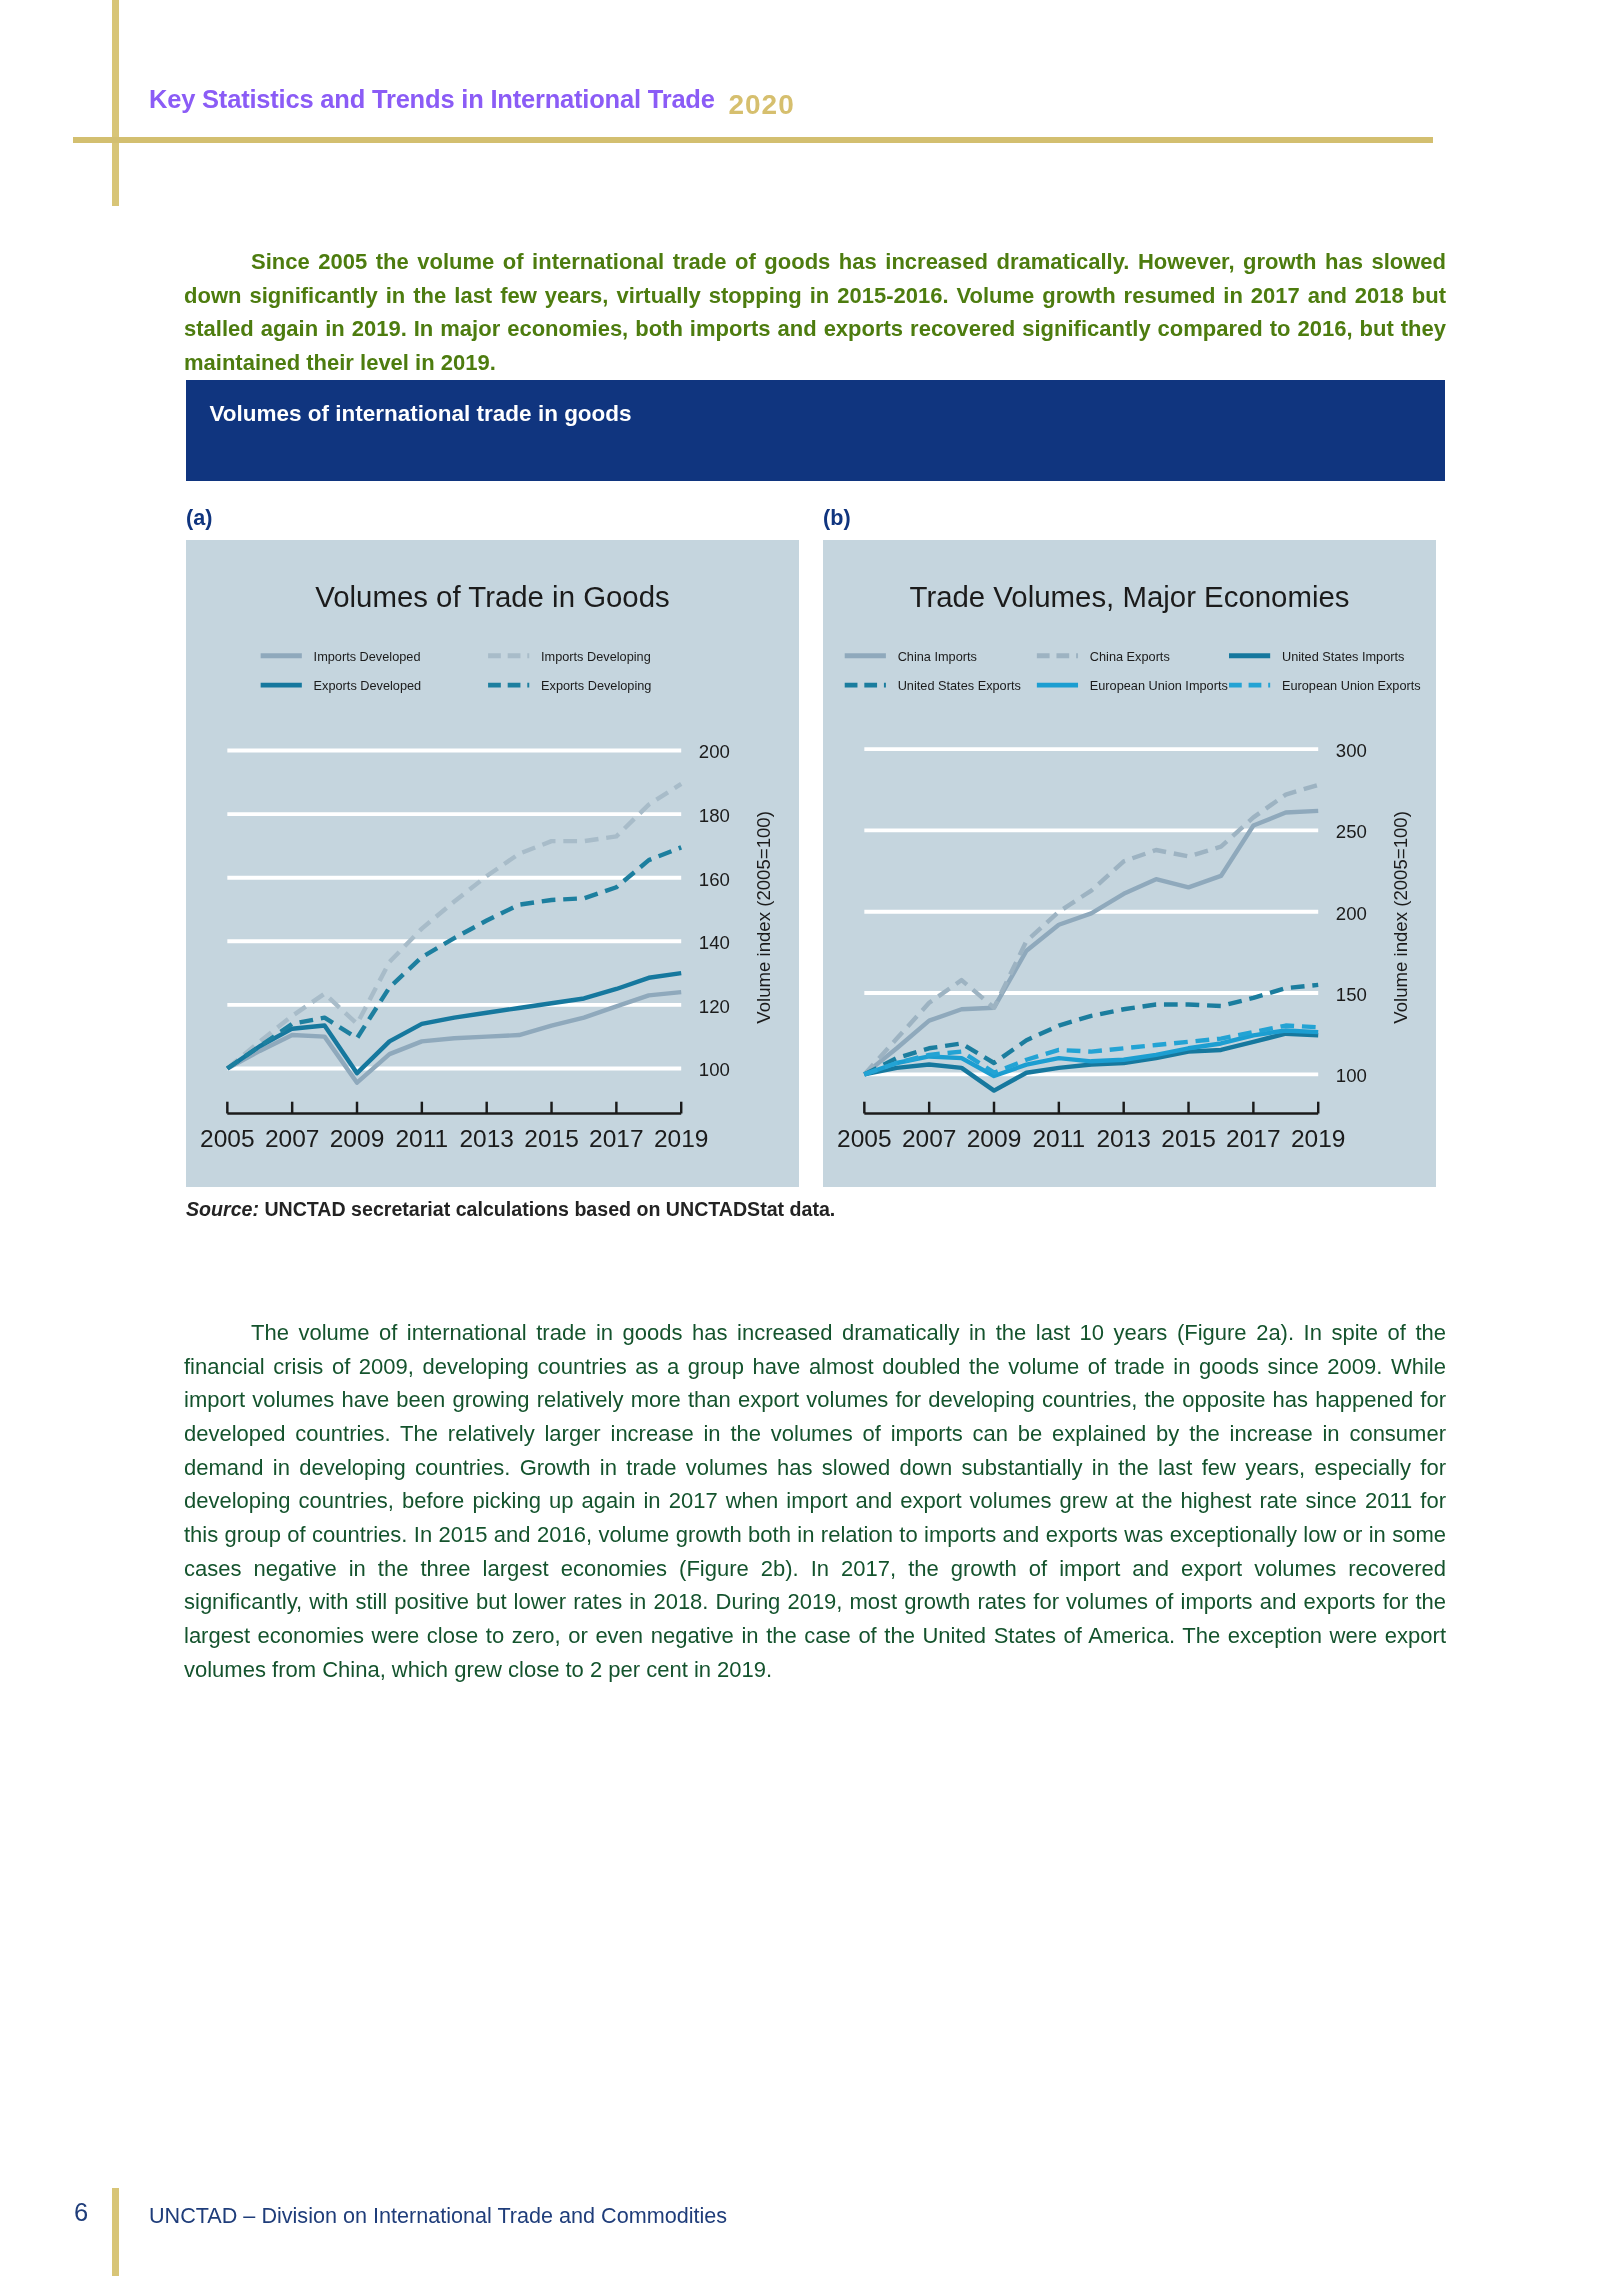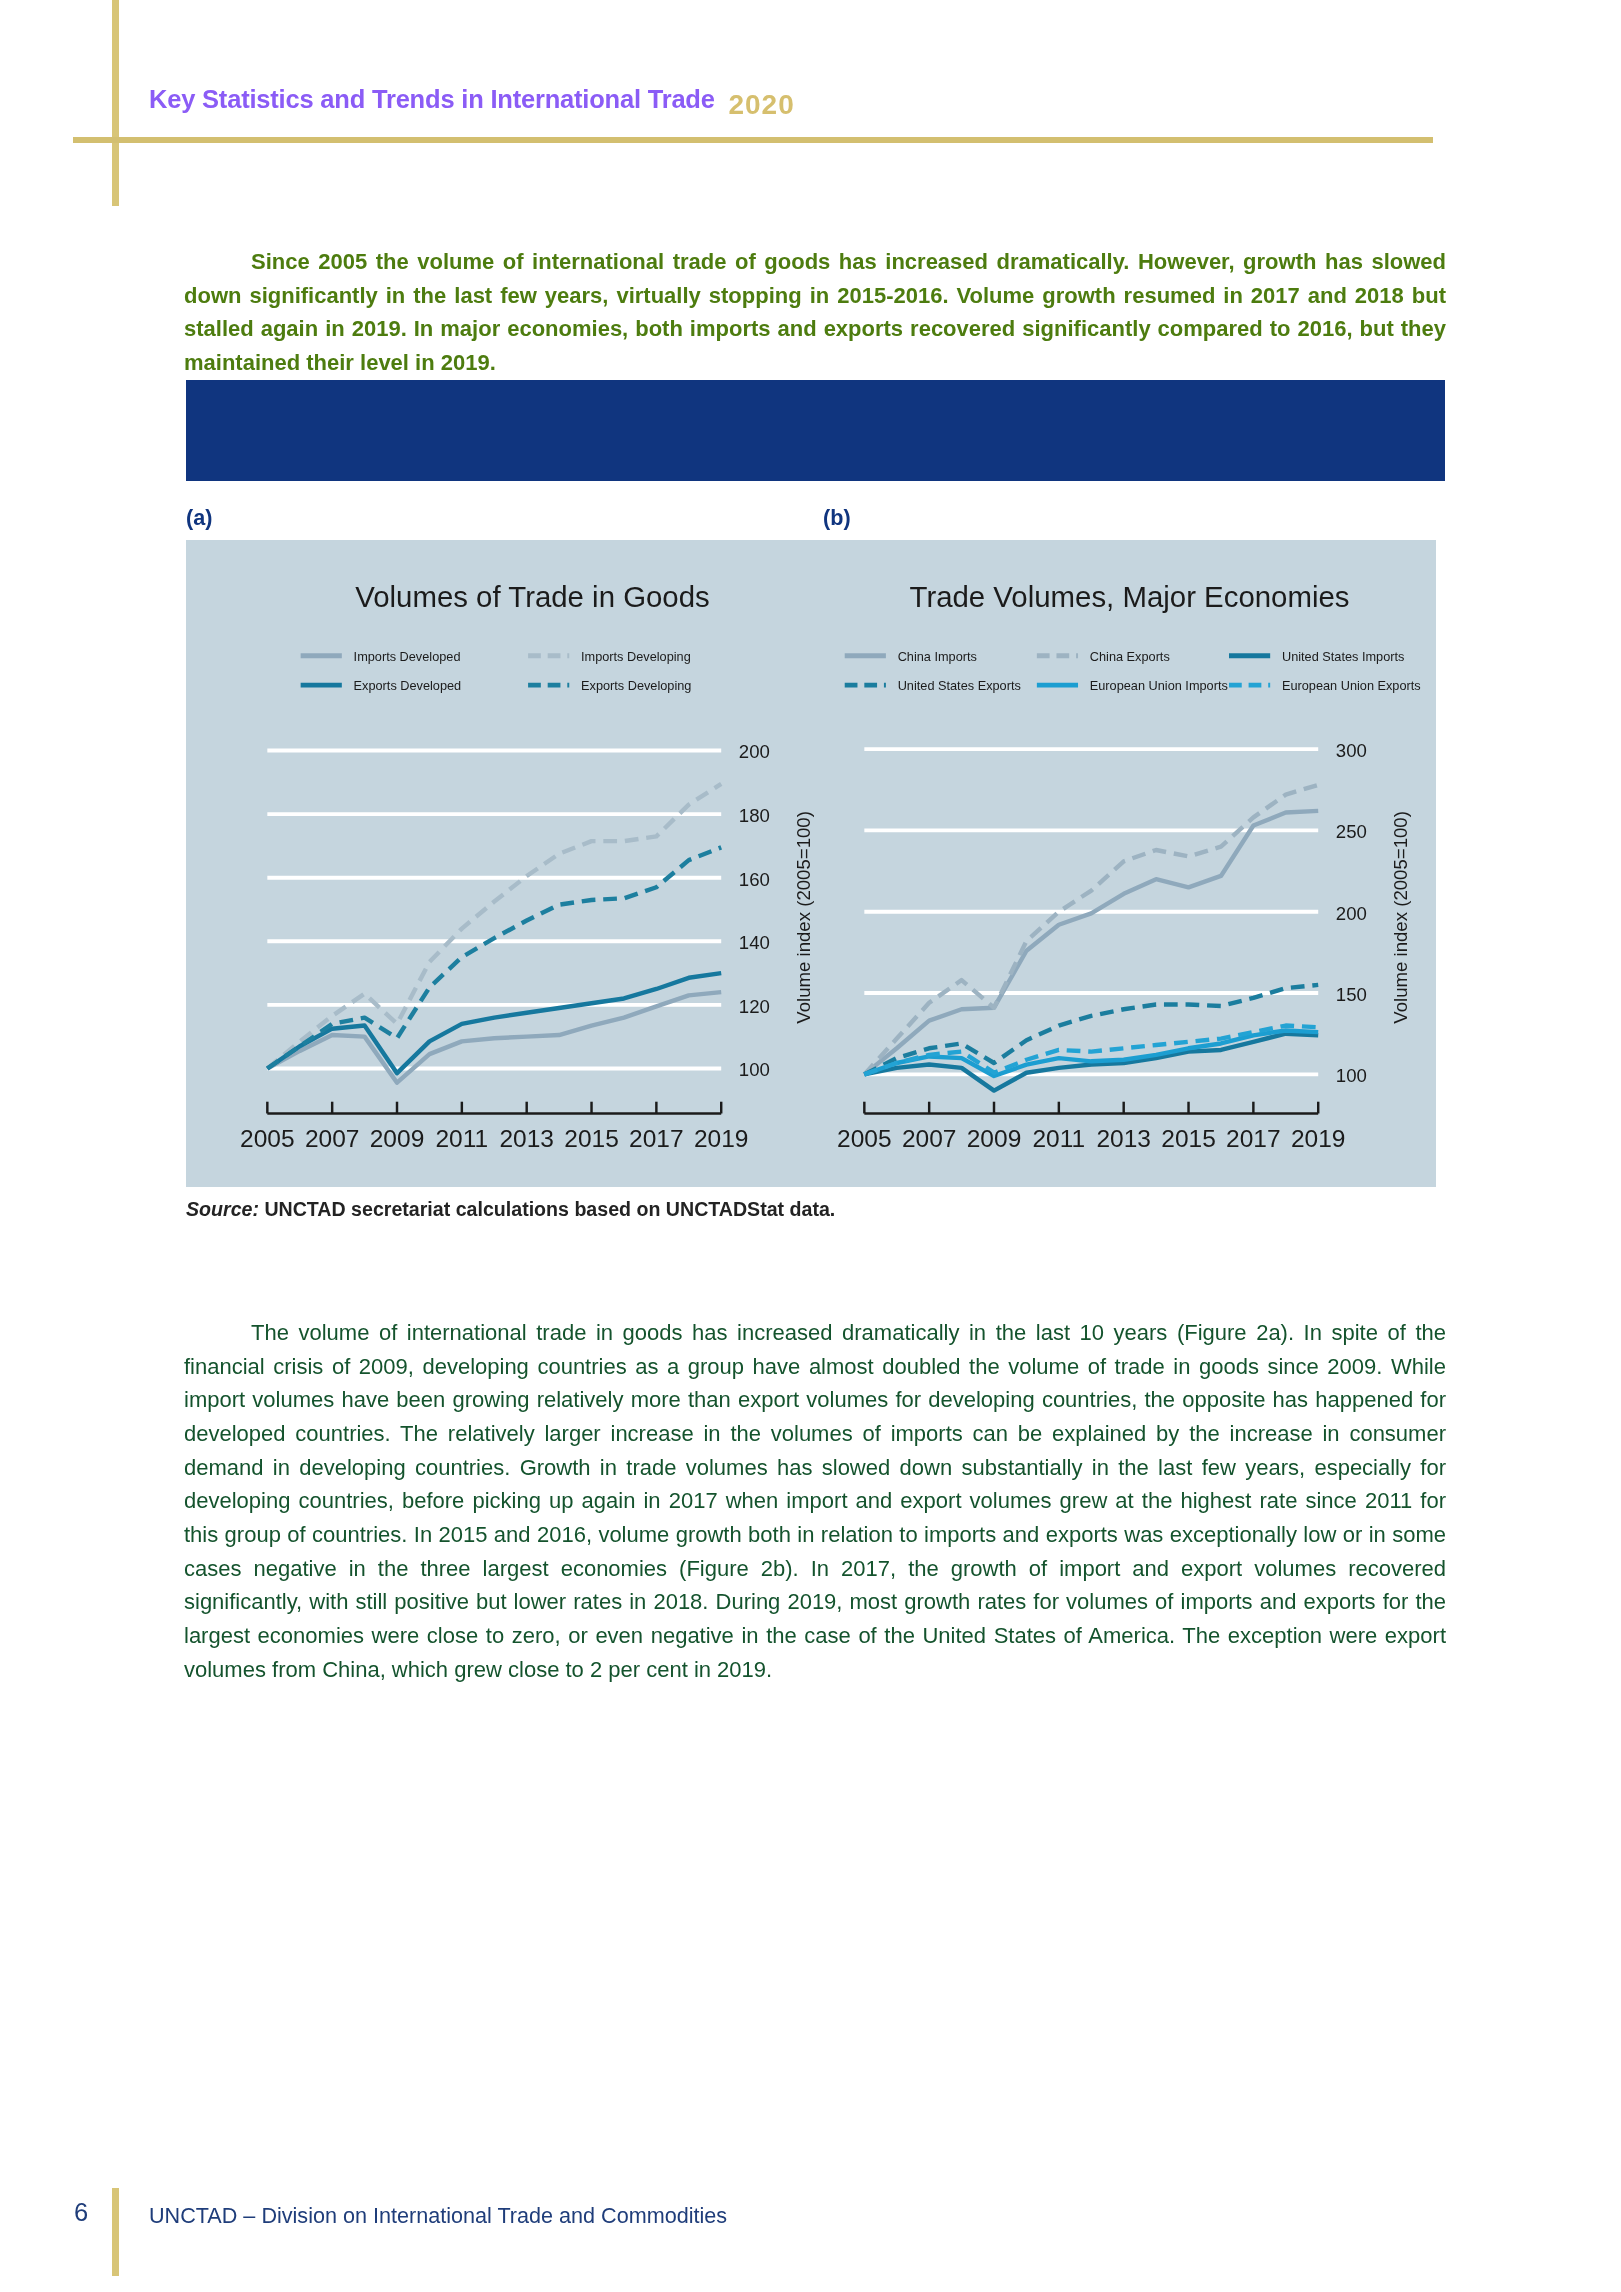--- a/index.html
+++ b/index.html
@@ -24,21 +24,21 @@
 
   .figbanner{position:absolute;left:186px;top:380px;width:1259px;height:101px;
     background:#10357f;color:#fff;box-sizing:border-box;padding:17.6px 0 0 23.5px;}
   .figbanner div{font-size:22.5px;font-weight:bold;line-height:1.42;}
 
   .panel-label{position:absolute;font-size:21.6px;font-weight:bold;color:#10357f;}
   .lab-a{left:186px;top:505px;}
   .lab-b{left:823px;top:505px;}
 
   .chart-box{position:absolute;top:540px;width:613px;height:647px;background:#c5d5de;}
-  .chart-a{left:186px;padding-left:40px;}
+  .chart-a{left:186px;}
   .chart-b{left:823px;}
   .chart-box svg{display:block;}
 
   .source{position:absolute;left:186px;top:1198px;font-size:19.6px;color:#232323;font-weight:bold;}
   .source i{font-style:italic;}
 
   .body-par{position:absolute;left:184px;top:1294px;width:1262px;
     font-size:22px;line-height:1.53;color:#14532d;text-align:justify;}
   .body-par .ind{display:inline-block;width:67px;}
 
@@ -52,20 +52,21 @@
 <div class="gold-hrule"></div>
 <div class="gold-vrule-foot"></div>
 
 <div class="hdr">
   <span class="hdr-title">Key Statistics and Trends in International Trade</span><span class="hdr-year">2020</span>
 </div>
 
 <p class="intro"><span class="ind"></span><span>Since 2005 the volume of international trade of goods has increased dramatically. However, growth has slowed down significantly in the last few years, virtually stopping in 2015-2016. Volume growth resumed in 2017 and 2018 but stalled again in 2019. In major economies, both imports and exports recovered significantly compared to 2016, but they maintained their level in 2019.</span></p>
 
 <div class="figbanner">
+  <div>Volumes of international trade in goods</div>
 </div>
 
 <div class="panel-label lab-a">(a)</div>
 <div class="panel-label lab-b">(b)</div>
 
 <div class="chart-box chart-a">
   <svg id="svg-a" width="613" height="647" viewBox="0 0 625 660">
       <text x="312.5" y="68" text-anchor="middle" font-family="&quot;Liberation Sans&quot;, sans-serif" font-size="30" fill="#1b1b1b">Volumes of Trade in Goods</text>
       <g>
         <line x1="76" y1="118" x2="118" y2="118" stroke="#8fa9bc" stroke-width="5"></line>

